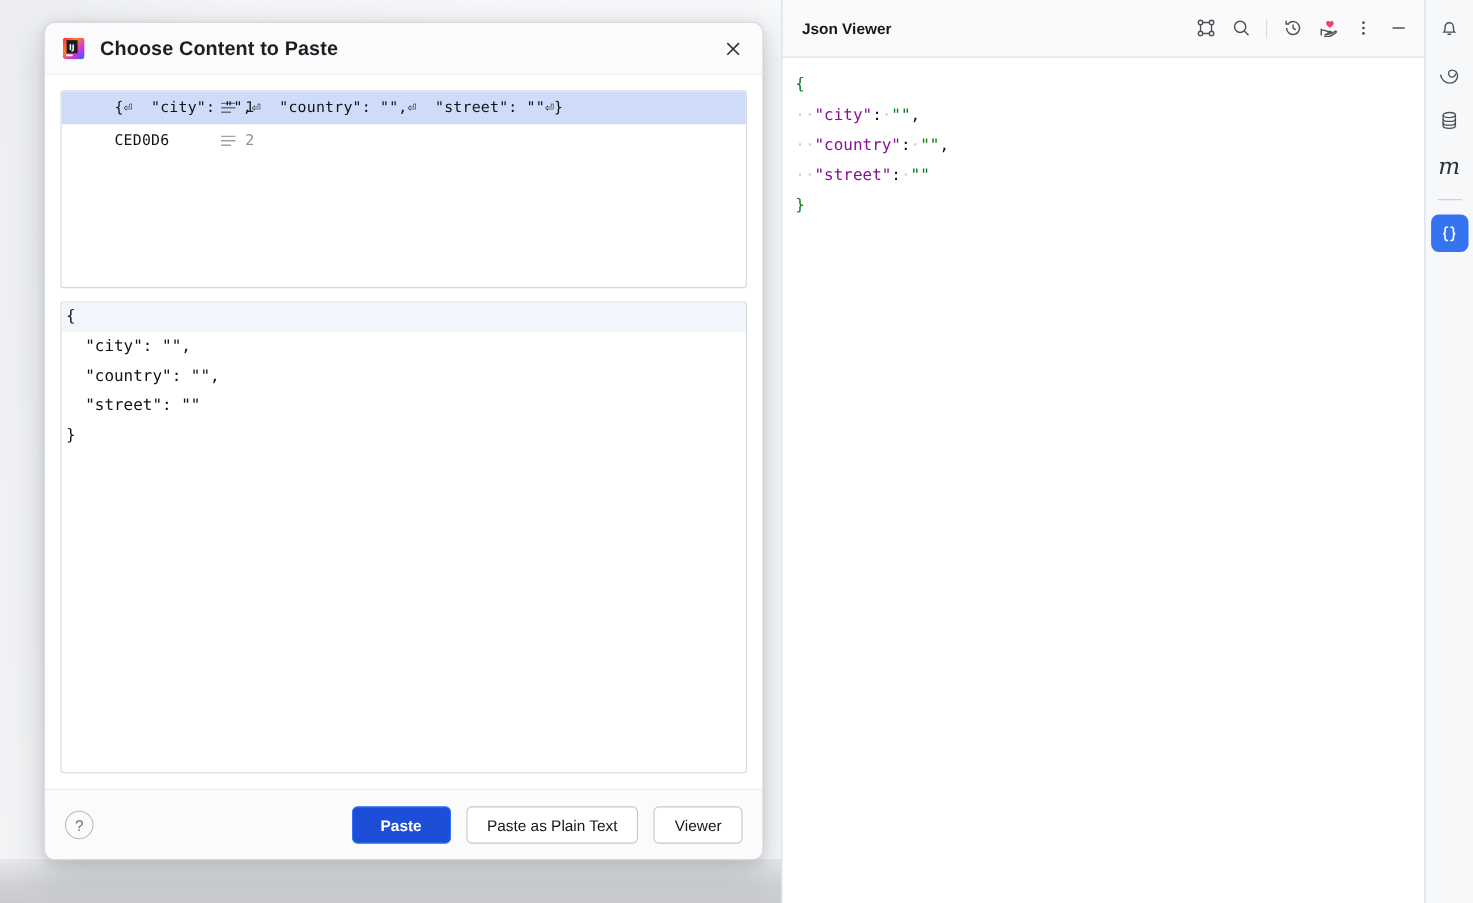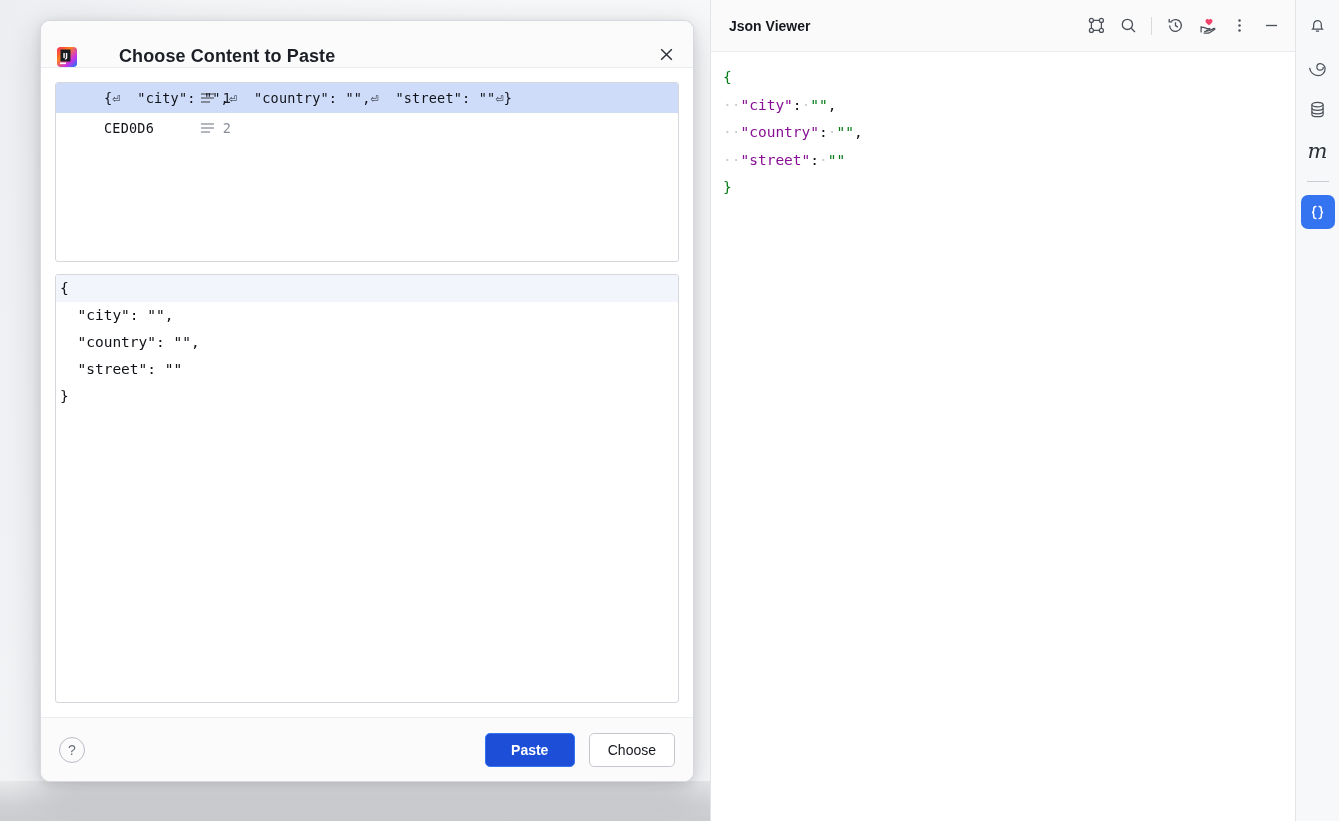--- a/index.html
+++ b/index.html
@@ -45,25 +45,24 @@
     box-shadow: 0 10px 34px rgba(30,34,42,.20), 0 2px 10px rgba(30,34,42,.10);
     overflow: hidden;
     display: flex;
     flex-direction: column;
   }
 
   .dialog-header {
     height: 47px;
     flex: 0 0 47px;
     display: flex;
-    align-items: flex-end;
+    align-items: center;
     padding: 0 14px 0 16px;
     background: #fbfbfc;
     border-bottom: 1px solid #ebecef;
-    gap: 28px;
   }
   .ij-logo {
     width: 20px; height: 20px;
     border-radius: 3px;
     flex: 0 0 20px;
     position: relative;
     overflow: hidden;
   }
   .dialog-title {
     margin-left: 14px;
@@ -363,21 +362,22 @@
         <div class="preview-line">  "street": ""</div>
         <div class="preview-line">}</div>
       </div>
 
     </div>
 
     <div class="dialog-footer">
       <span class="help-btn">?</span>
       <div class="footer-actions">
         <button class="btn primary">Paste</button>
-        <button class="btn">Choose</button>
+        <button class="btn">Paste as Plain Text</button>
+        <button class="btn">Viewer</button>
       </div>
     </div>
 
   </div>
 
   <div class="viewer">
 
     <div class="viewer-header">
       <span class="viewer-title">Json Viewer</span>
       <div class="viewer-tools">

